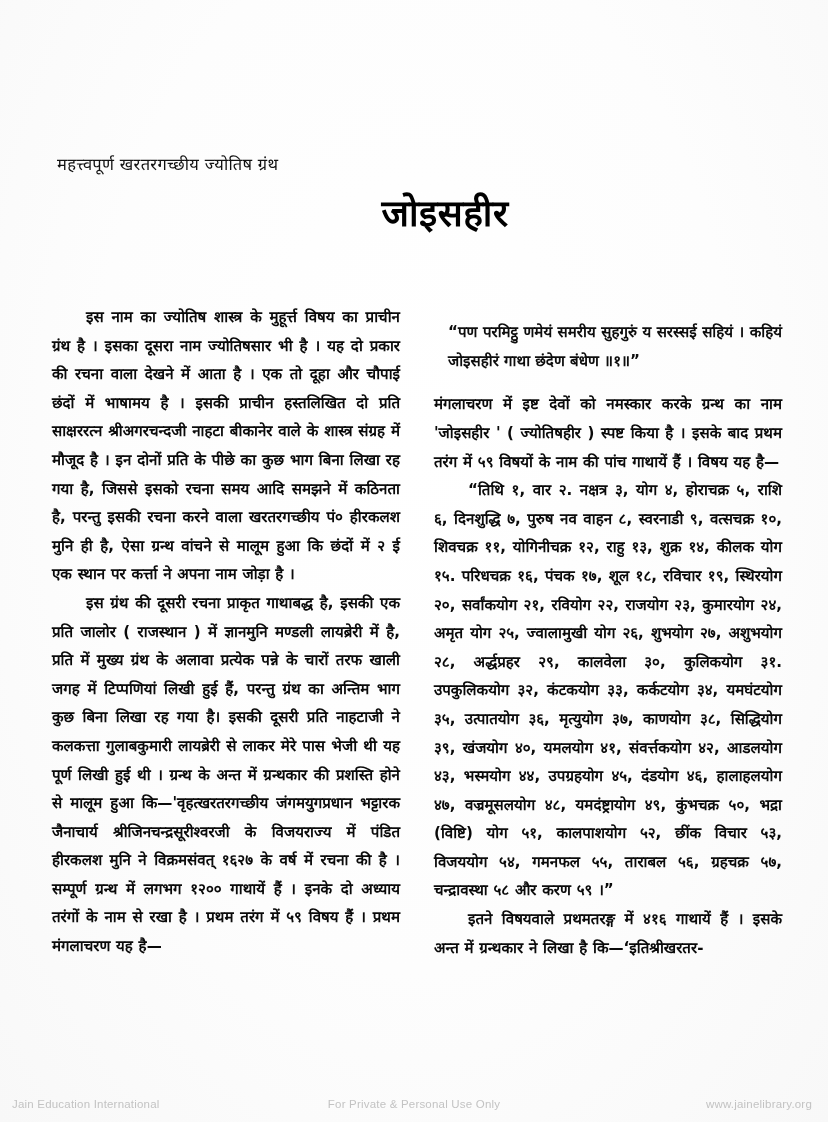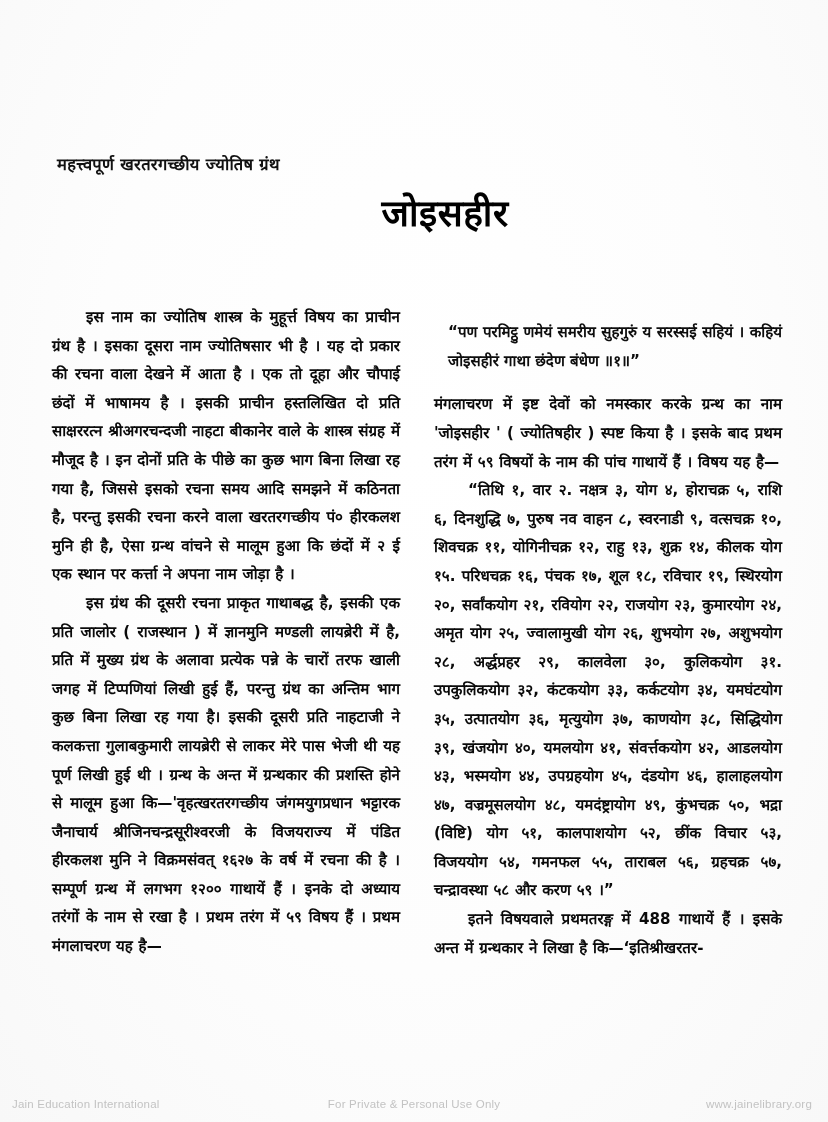--- a/index.html
+++ b/index.html
@@ -30,21 +30,21 @@
     top: 0;
     width: 828px;
     height: 1080px;
   }
 
   .kicker {
     position: absolute;
     left: 57px;
     top: 152px;
     font-size: 16.5px;
-    font-weight: bold;
+    font-weight: normal;
     letter-spacing: 0.3px;
     color: #111;
     font-family: "DejaVu Sans", sans-serif;
     white-space: nowrap;
   }
 
   .title {
     position: absolute;
     left: 0;
     right: 0;
@@ -144,21 +144,21 @@
 
     <div class="col">
       <p class="para indent">इस नाम का ज्योतिष शास्त्र के मुहूर्त्त विषय का प्राचीन ग्रंथ है । इसका दूसरा नाम ज्योतिषसार भी है । यह दो प्रकार की रचना वाला देखने में आता है । एक तो दूहा और चौपाई छंदों में भाषामय है । इसकी प्राचीन हस्तलिखित दो प्रति साक्षररत्न श्रीअगरचन्दजी नाहटा बीकानेर वाले के शास्त्र संग्रह में मौजूद है । इन दोनों प्रति के पीछे का कुछ भाग बिना लिखा रह गया है, जिससे इसको रचना समय आदि समझने में कठिनता है, परन्तु इसकी रचना करने वाला खरतरगच्छीय पं० हीरकलश मुनि ही है, ऐसा ग्रन्थ वांचने से मालूम हुआ कि छंदों में २ ई एक स्थान पर कर्त्ता ने अपना नाम जोड़ा है ।</p>
       <p class="para indent">इस ग्रंथ की दूसरी रचना प्राकृत गाथाबद्ध है, इसकी एक प्रति जालोर ( राजस्थान ) में ज्ञानमुनि मण्डली लायब्रेरी में है, प्रति में मुख्य ग्रंथ के अलावा प्रत्येक पन्ने के चारों तरफ खाली जगह में टिप्पणियां लिखी हुई हैं, परन्तु ग्रंथ का अन्तिम भाग कुछ बिना लिखा रह गया है। इसकी दूसरी प्रति नाहटाजी ने कलकत्ता गुलाबकुमारी लायब्रेरी से लाकर मेरे पास भेजी थी यह पूर्ण लिखी हुई थी । ग्रन्थ के अन्त में ग्रन्थकार की प्रशस्ति होने से मालूम हुआ कि—'वृहत्खरतरगच्छीय जंगमयुगप्रधान भट्टारक जैनाचार्य श्रीजिनचन्द्रसूरीश्वरजी के विजयराज्य में पंडित हीरकलश मुनि ने विक्रमसंवत् १६२७ के वर्ष में रचना की है । सम्पूर्ण ग्रन्थ में लगभग १२०० गाथायें हैं । इनके दो अध्याय तरंगों के नाम से रखा है । प्रथम तरंग में ५९ विषय हैं । प्रथम मंगलाचरण यह है—</p>
     </div>
 
     <div class="col">
       <p class="verse">“पण परमिट्ठु णमेयं समरीय सुहगुरुं य सरस्सई सहियं । कहियं जोइसहीरं गाथा छंदेण बंधेण ॥१॥”</p>
       <p class="para">मंगलाचरण में इष्ट देवों को नमस्कार करके ग्रन्थ का नाम 'जोइसहीर ' ( ज्योतिषहीर ) स्पष्ट किया है । इसके बाद प्रथम तरंग में ५९ विषयों के नाम की पांच गाथायें हैं । विषय यह है—</p>
       <p class="para indent">“तिथि १, वार २. नक्षत्र ३, योग ४, होराचक्र ५, राशि ६, दिनशुद्धि ७, पुरुष नव वाहन ८, स्वरनाडी ९, वत्सचक्र १०, शिवचक्र ११, योगिनीचक्र १२, राहु १३, शुक्र १४, कीलक योग १५. परिधचक्र १६, पंचक १७, शूल १८, रविचार १९, स्थिरयोग २०, सर्वांकयोग २१, रवियोग २२, राजयोग २३, कुमारयोग २४, अमृत योग २५, ज्वालामुखी योग २६, शुभयोग २७, अशुभयोग २८, अर्द्धप्रहर २९, कालवेला ३०, कुलिकयोग ३१. उपकुलिकयोग ३२, कंटकयोग ३३, कर्कटयोग ३४, यमघंटयोग ३५, उत्पातयोग ३६, मृत्युयोग ३७, काणयोग ३८, सिद्धियोग ३९, खंजयोग ४०, यमलयोग ४१, संवर्त्तकयोग ४२, आडलयोग ४३, भस्मयोग ४४, उपग्रहयोग ४५, दंडयोग ४६, हालाहलयोग ४७, वज्रमूसलयोग ४८, यमदंष्ट्रायोग ४९, कुंभचक्र ५०, भद्रा (विष्टि) योग ५१, कालपाशयोग ५२, छींक विचार ५३, विजययोग ५४, गमनफल ५५, ताराबल ५६, ग्रहचक्र ५७, चन्द्रावस्था ५८ और करण ५९ ।”</p>
-      <p class="para indent">इतने विषयवाले प्रथमतरङ्ग में 488 गाथायें हैं । इसके अन्त में ग्रन्थकार ने लिखा है कि—‘इतिश्रीखरतर-</p>
+      <p class="para indent">इतने विषयवाले प्रथमतरङ्ग में ४१६ गाथायें हैं । इसके अन्त में ग्रन्थकार ने लिखा है कि—‘इतिश्रीखरतर-</p>
     </div>
 
   </div>
 </div>
 
 <div class="footer">
   <span class="f-left">Jain Education International</span>
   <span class="f-mid">For Private &amp; Personal Use Only</span>
   <span class="f-right">www.jainelibrary.org</span>
 </div>

